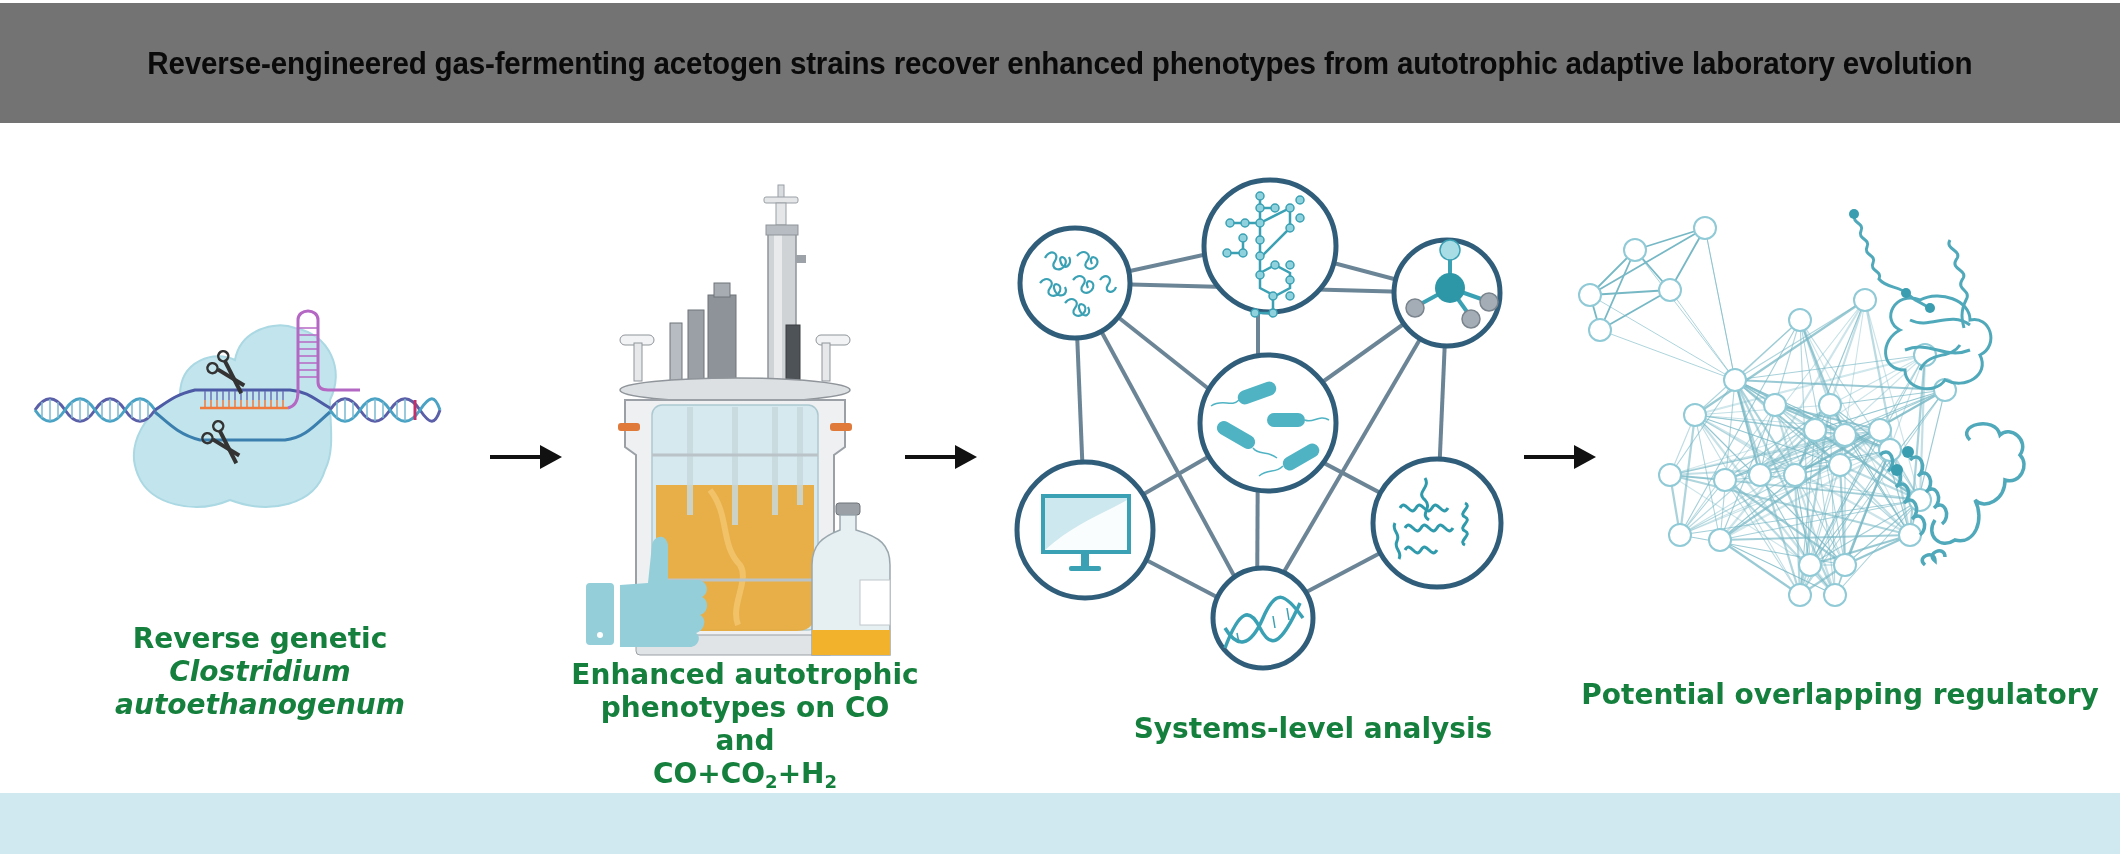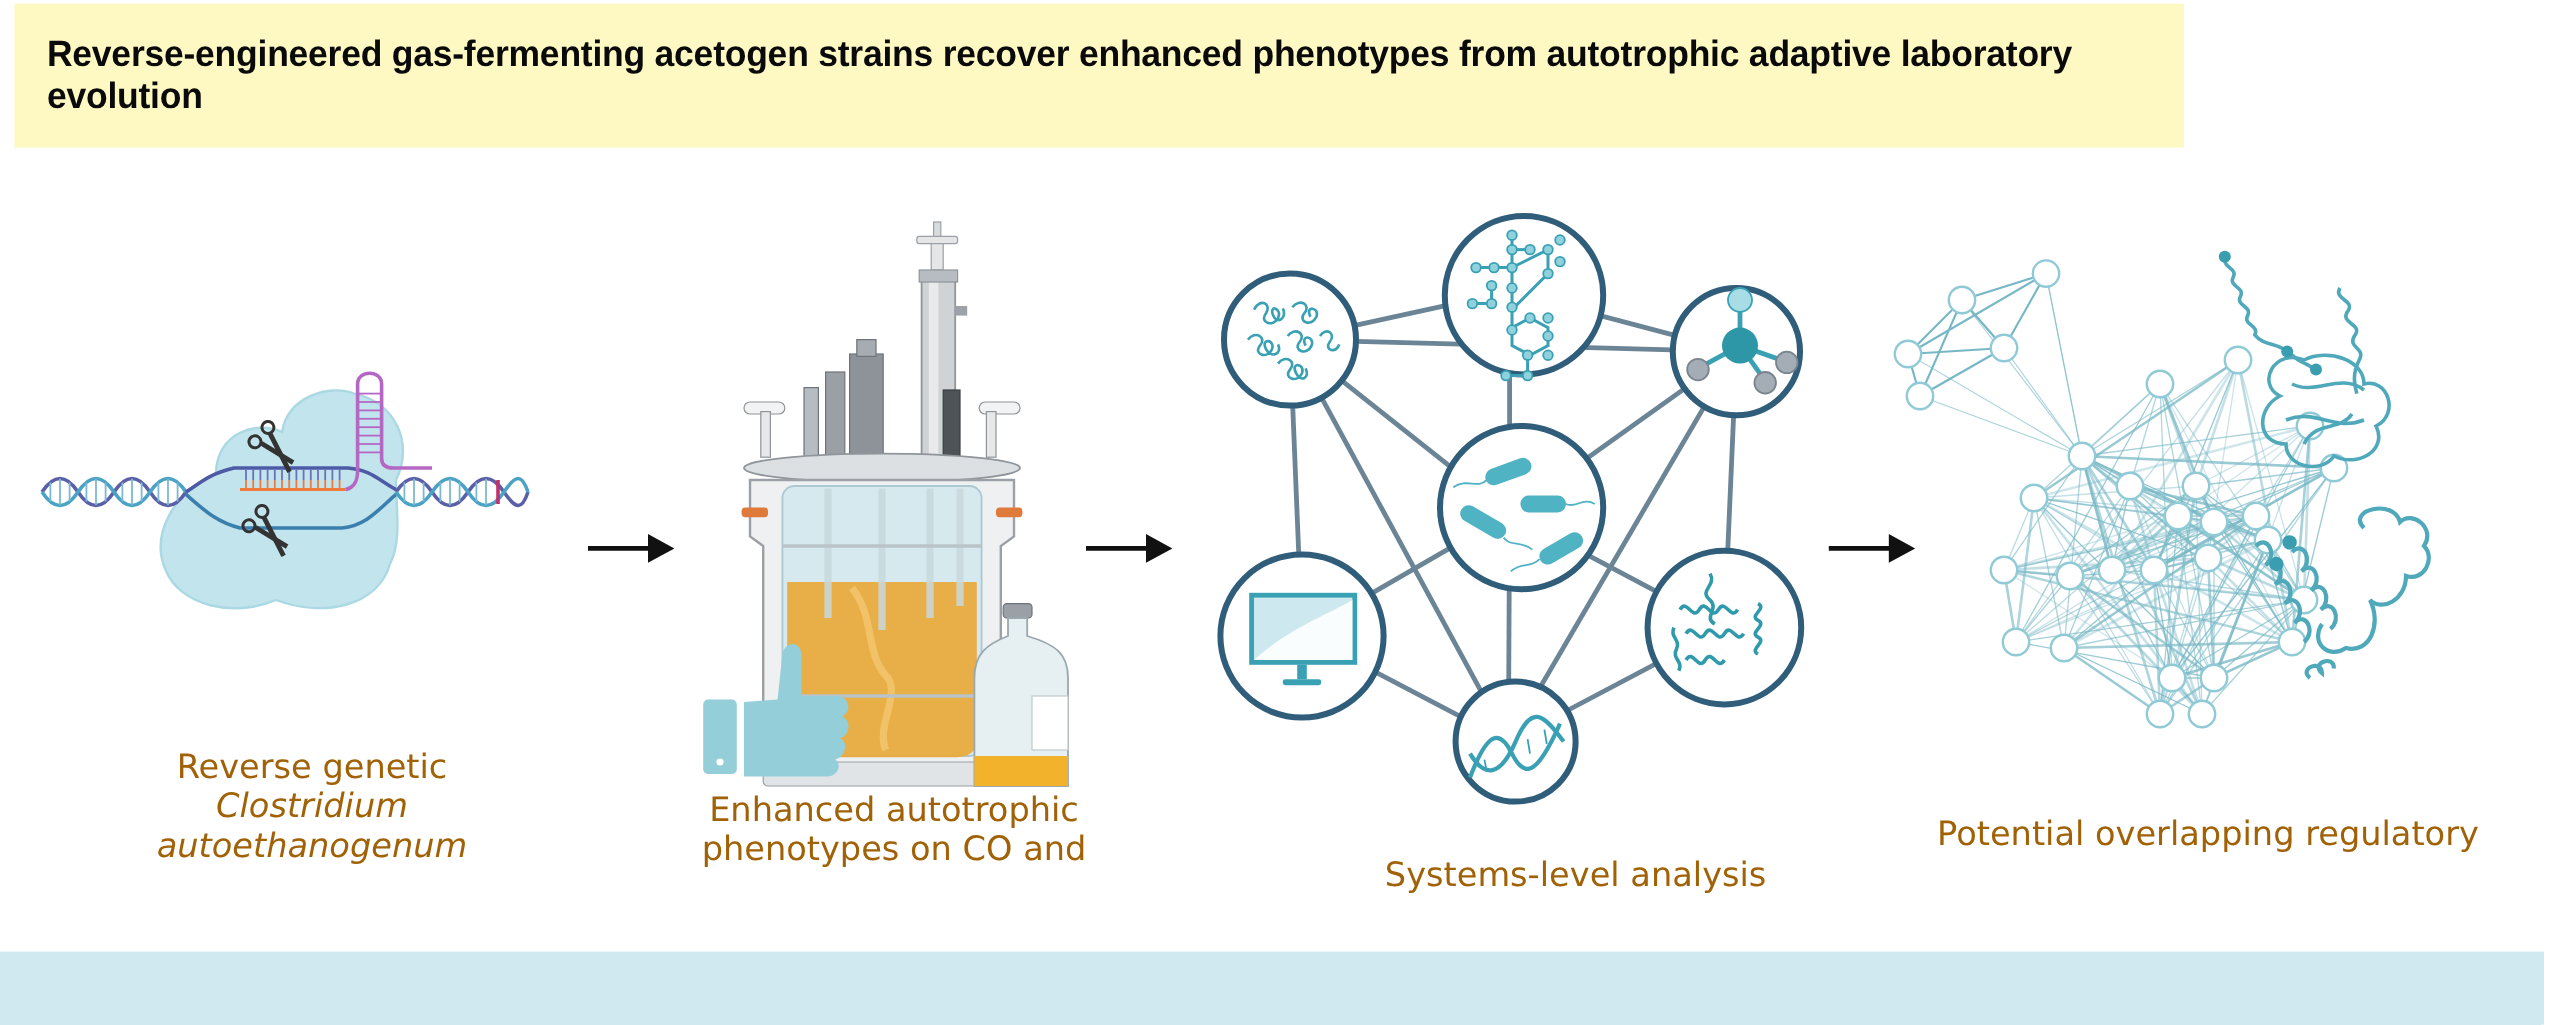--- a/index.html
+++ b/index.html
@@ -1,25 +1,25 @@
 <!DOCTYPE html>
 <html><head>
 <meta charset="utf-8">
 <style>
   html, body { margin: 0; padding: 0; background: #ffffff; }
   body { width: 2128px; height: 854px; position: relative; overflow: hidden;
          font-family: "DejaVu Sans", sans-serif; color: #111; }
-  .banner-top { position: absolute; left: 0; top: 3px; width: 1808px; height: 120px;
-                background: #fef9c3; display: flex; align-items: center; justify-content: center; margin-left: 12px; }
+  .banner-top { position: absolute; left: 0; top: 3px; width: 2120px; height: 120px;
+                background: #737373; display: flex; align-items: center; justify-content: center; }
   .banner-top h1 { margin: 0; font-family: "Liberation Sans", sans-serif; font-weight: bold;
                    font-size: 30.5px; letter-spacing: -0.2px; color: #0a0a0a; transform: scaleX(0.97); }
   .banner-bottom { position: absolute; left: 0; top: 793px; width: 2120px; height: 61px; background: #d0e9f0; }
   .panel { position: absolute; }
   .caption { position: absolute; text-align: center; font-family: "DejaVu Sans", sans-serif;
-             font-size: 28px; line-height: 33px; color: #a16207; font-weight: normal; }
+             font-size: 28px; line-height: 33px; color: #15803d; font-weight: bold; }
   .caption .it { font-style: italic; }
   .caption sub { font-size: 18px; vertical-align: -5px; line-height: 0; }
   .arrow { position: absolute; width: 75px; height: 30px; }
   svg { display: block; overflow: visible; }
 </style>
 </head>
 <body>
 
 <div class="banner-top">
   <h1>Reverse-engineered gas-fermenting acetogen strains recover enhanced phenotypes from autotrophic adaptive laboratory evolution</h1>
@@ -202,20 +202,21 @@
       <path d="M250,330 L266,330 L266,345 C290,352 300,360 300,380 L300,470 L222,470 L222,380 C222,360 232,352 250,345 Z" fill="#e6eff2" stroke="#9aa8ae" stroke-width="1.5"></path>
       <rect x="270" y="395" width="30" height="45" fill="#ffffff" stroke="#c0c8cc"></rect>
       <path d="M222,445 L300,445 L300,470 L222,470 Z" fill="#f2b22c"></path>
     </g>
   </svg>
 </div>
 
 <div class="caption" style="left:570px;top:658px;width:350px;">
   <div>Enhanced autotrophic</div>
   <div>phenotypes on CO and</div>
+  <div><span>CO+CO</span><sub>2</sub><span>+H</span><sub>2</sub></div>
 </div>
 
 <svg class="arrow" style="left:905px;top:442px;" width="75" height="30" viewBox="0 0 75 30">
   <line x1="0" y1="15" x2="52" y2="15" stroke="#111" stroke-width="4"></line>
   <polygon points="50,3 72,15 50,27" fill="#111"></polygon>
 </svg>
 
 <div class="panel" style="left:1005px;top:178px;width:500px;height:490px;">
   <svg width="500" height="490" viewBox="0 0 500 490">
 

